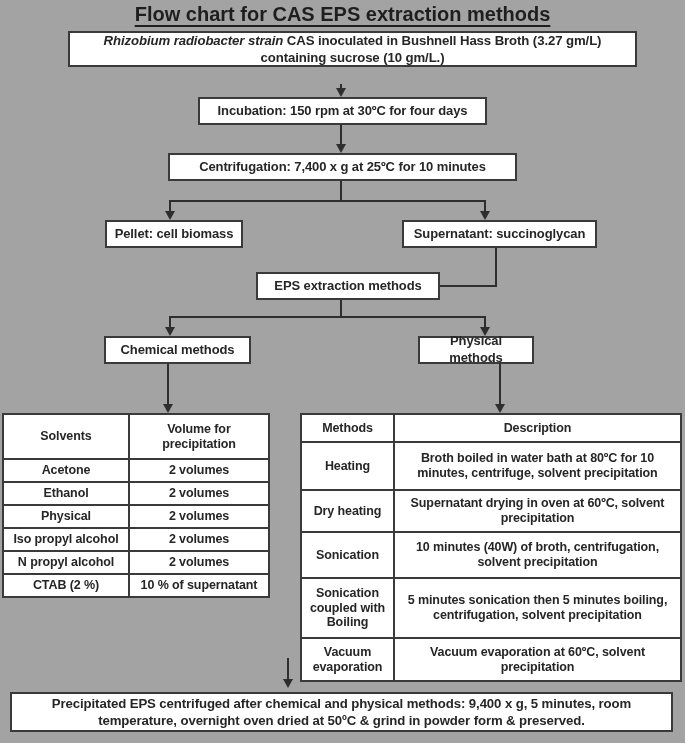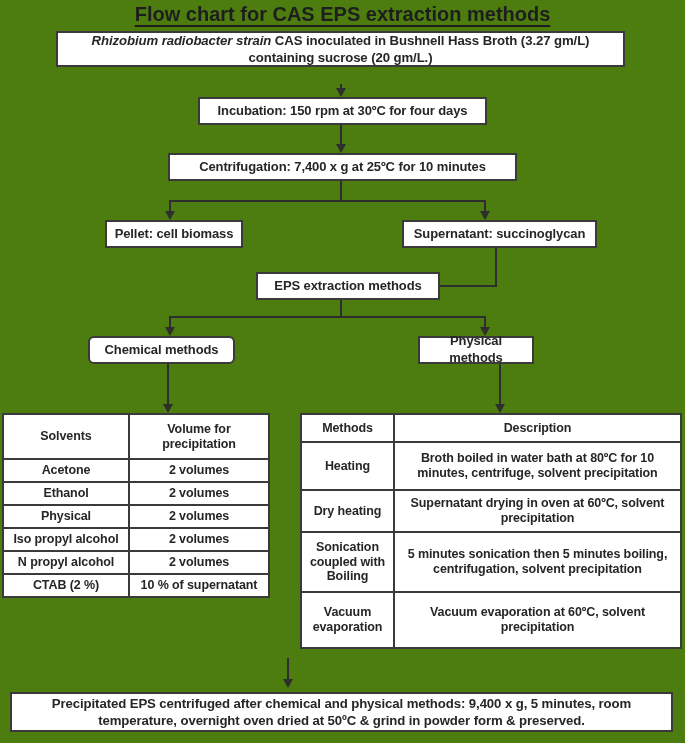--- a/index.html
+++ b/index.html
@@ -1,20 +1,20 @@
 <!DOCTYPE html>
 <html><head>
 <meta charset="utf-8">
 <style>
   html,body{margin:0;padding:0;}
   body{
     width:685px;height:743px;background:#ffffff;
     font-family:"Liberation Sans",sans-serif;color:#262626;
   }
-  .canvas{position:relative;width:685px;height:743px;background:#4d7c0f;overflow:hidden;}
+  .canvas{position:relative;width:685px;height:743px;background:#a3a3a3;overflow:hidden;}
   .title{
     position:absolute;left:0;top:3px;width:685px;text-align:center;
     font-size:20px;font-weight:700;color:#1e1e1e;
     text-decoration:underline;text-decoration-thickness:2px;text-underline-offset:4px;
   }
   .box{
     position:absolute;box-sizing:border-box;border:2px solid #3a3a3a;background:#fff;
     display:flex;align-items:center;justify-content:center;text-align:center;
     font-weight:700;font-size:13px;line-height:1.3;color:#262626;letter-spacing:-0.1px;
     padding:1px 4px;
@@ -47,33 +47,33 @@
   #solvents-table tr{height:23px;}
   #solvents-table tr.hdr{height:45px;}
   #methods-table{left:300px;top:413px;width:380px;}
   #methods-table col:nth-child(1){width:93px;}
   #methods-table col:nth-child(2){width:287px;}
   #methods-table tr.hdr{height:28px;}
   #methods-table tr.r1{height:48px;}
   #methods-table tr.r2{height:42px;}
   #methods-table tr.r3{height:46px;}
   #methods-table tr.r4{height:60px;}
-  #methods-table tr.r5{height:56px;border-radius:16px;}
+  #methods-table tr.r5{height:43px;border-radius:16px;}
 </style>
 </head>
 <body>
 
 <div class="canvas">
 
   <div class="title">Flow chart for CAS EPS extraction methods</div>
 
-  <div class="box" style="left:56px;top:31px;width:569px;height:36px;font-size:13.2px;">
+  <div class="box" style="left:68px;top:31px;width:569px;height:36px;font-size:13.2px;">
     <div>
       <span class="italic">Rhizobium radiobacter strain</span><span> CAS inoculated in Bushnell Hass Broth (3.27 gm/L)</span>
-      <div>containing sucrose (20 gm/L.)</div>
+      <div>containing sucrose (10 gm/L.)</div>
     </div>
   </div>
 
   <div class="vline" style="left:340px;top:84px;height:6px;"></div>
   <div class="arrow-down" style="left:336px;top:88px;"></div>
 
   <div class="box" style="left:198px;top:97px;width:289px;height:28px;">Incubation: 150 rpm at 30ºC for four days</div>
 
   <div class="vline" style="left:340px;top:125px;height:20px;"></div>
   <div class="arrow-down" style="left:336px;top:144px;"></div>
@@ -96,21 +96,21 @@
 
   <div class="box" style="left:256px;top:272px;width:184px;height:28px;">EPS extraction methods</div>
 
   <div class="vline" style="left:340px;top:300px;height:18px;"></div>
   <div class="hline" style="left:169px;top:316px;width:317px;"></div>
   <div class="vline" style="left:169px;top:316px;height:12px;"></div>
   <div class="arrow-down" style="left:165px;top:327px;"></div>
   <div class="vline" style="left:484px;top:316px;height:12px;"></div>
   <div class="arrow-down" style="left:480px;top:327px;"></div>
 
-  <div class="box" style="left:88px;top:336px;width:147px;height:28px;border-radius:6px;">Chemical methods</div>
+  <div class="box" style="left:104px;top:336px;width:147px;height:28px;">Chemical methods</div>
   <div class="box" style="left:418px;top:336px;width:116px;height:28px;">Physical methods</div>
 
   <div class="vline" style="left:167px;top:364px;height:41px;"></div>
   <div class="arrow-down" style="left:163px;top:404px;"></div>
   <div class="vline" style="left:499px;top:364px;height:41px;"></div>
   <div class="arrow-down" style="left:495px;top:404px;"></div>
 
   <table id="solvents-table">
     <colgroup>
         <col>
@@ -159,20 +159,24 @@
       <td>Description</td>
     </tr>
     <tr class="r1">
       <td>Heating</td>
       <td>Broth boiled in water bath at 80ºC for 10 minutes, centrifuge, solvent precipitation</td>
     </tr>
     <tr class="r2">
       <td>Dry heating</td>
       <td>Supernatant drying in oven at 60ºC, solvent precipitation</td>
     </tr>
+    <tr class="r3">
+      <td>Sonication</td>
+      <td>10 minutes (40W) of broth, centrifugation, solvent precipitation</td>
+    </tr>
     <tr class="r4">
       <td>Sonication coupled with Boiling</td>
       <td>5 minutes sonication then 5 minutes boiling, centrifugation, solvent precipitation</td>
     </tr>
     <tr class="r5">
       <td>Vacuum evaporation</td>
       <td>Vacuum evaporation at 60ºC, solvent precipitation</td>
     </tr>
   </tbody>
     </table>

